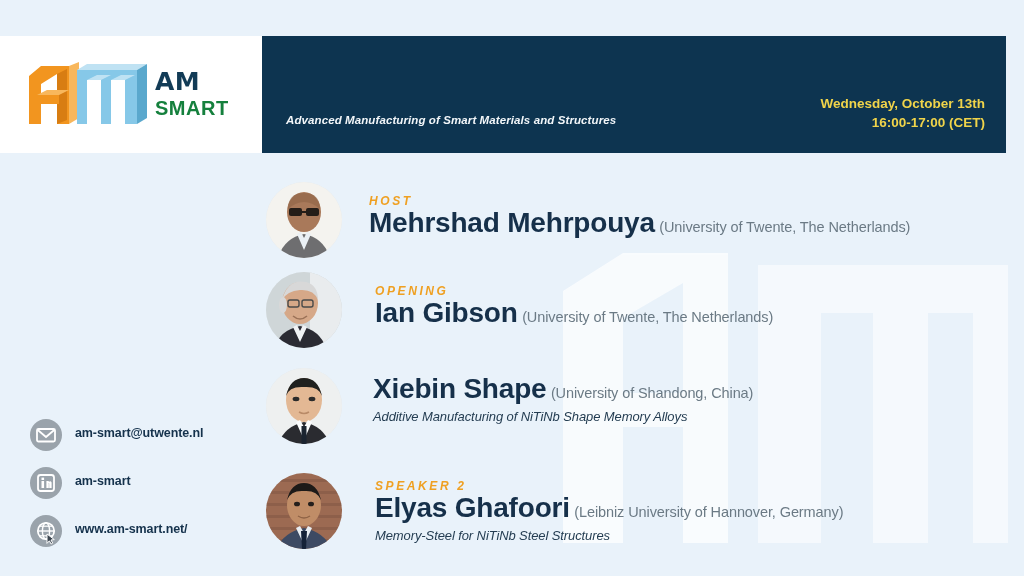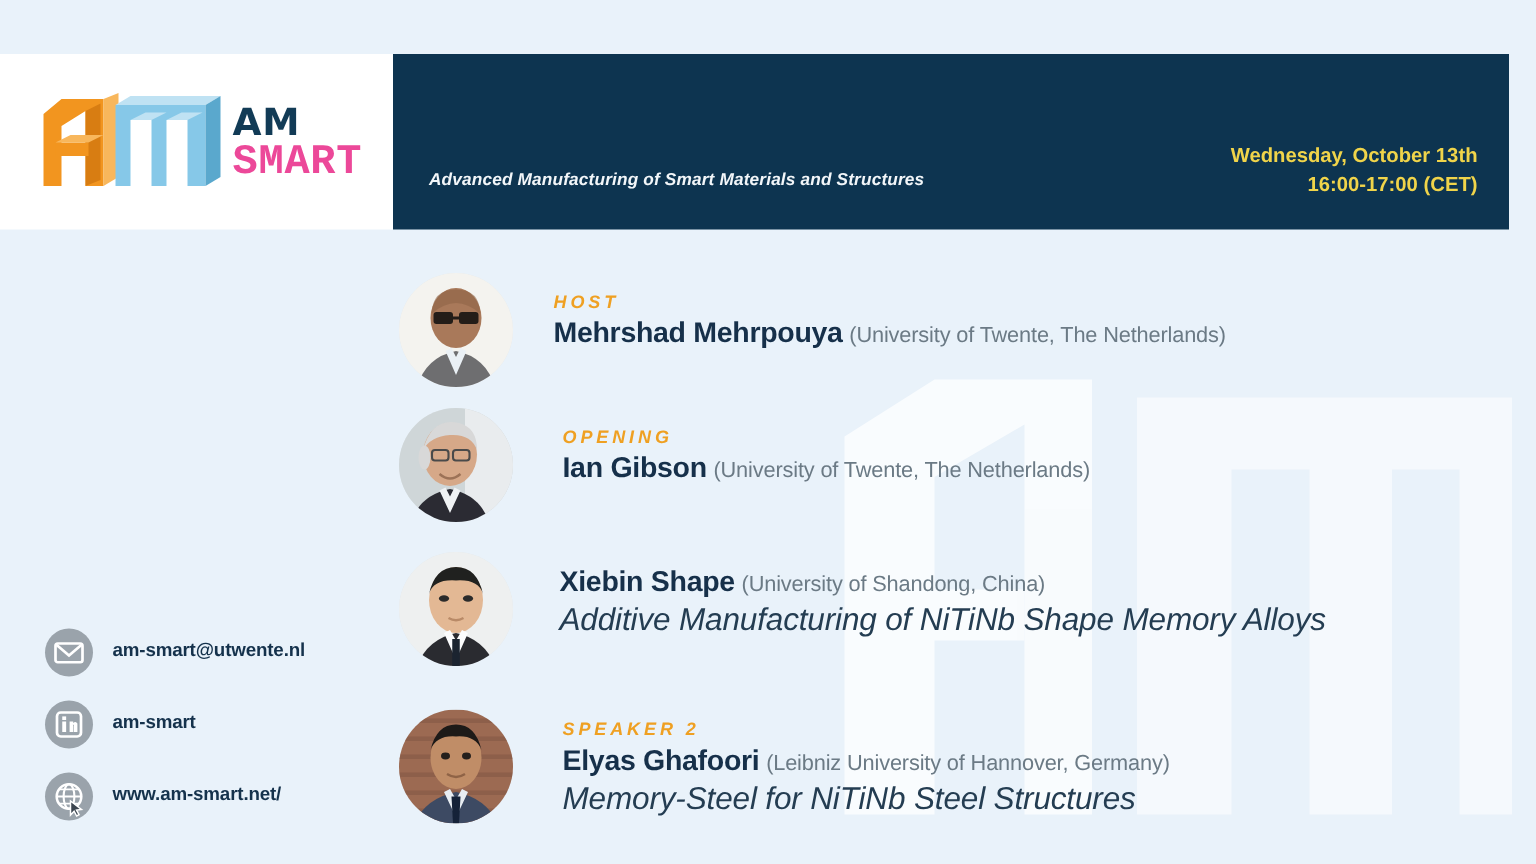--- a/index.html
+++ b/index.html
@@ -80,26 +80,26 @@
   }
   .logo-am {
     font-size: 25px;
     font-weight: bold;
     color: #123b56;
     letter-spacing: 0.5px;
     line-height: 25px;
     font-family: "DejaVu Sans", sans-serif;
   }
   .logo-smart {
-    font-size: 28px;
-    font-weight: bold;
-    color: #ec4899;
+    font-size: 20px;
+    font-weight: bold;
+    color: #15803d;
     letter-spacing: 0.5px;
     line-height: 29px;
-    font-family: Liberation Mono, monospace;
+    font-family: Liberation Sans, sans-serif;
   }
 
   
   #webinar-title {
     position: absolute;
     left: 23px;
     top: 39px;
     font-size: 32px;
     font-weight: bold;
     color: #ef8f1f;
@@ -162,33 +162,33 @@
     letter-spacing: 2.6px;
     line-height: 14px;
     white-space: nowrap;
   }
   .name-line {
     line-height: 26px;
     white-space: nowrap;
     margin-top: 2px;
   }
   .person-name {
-    font-size: 19px;
+    font-size: 28px;
     font-weight: bold;
     color: #16304a;
     letter-spacing: -0.2px;
     text-align: right;
   }
   .person-affil {
     font-size: 14.5px;
     color: #6b7a85;
     letter-spacing: -0.1px;
   }
   .talk-title {
-    font-size: 21px;
+    font-size: 13px;
     font-style: italic;
     color: #243d52;
     line-height: 22px;
     white-space: nowrap;
     letter-spacing: -0.1px;
   }
 
   
   #contacts {
     position: absolute;

